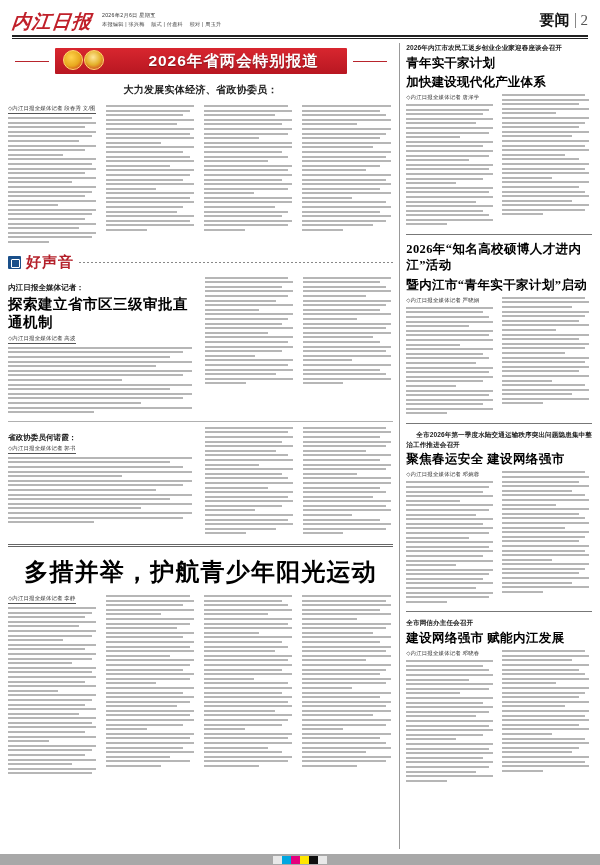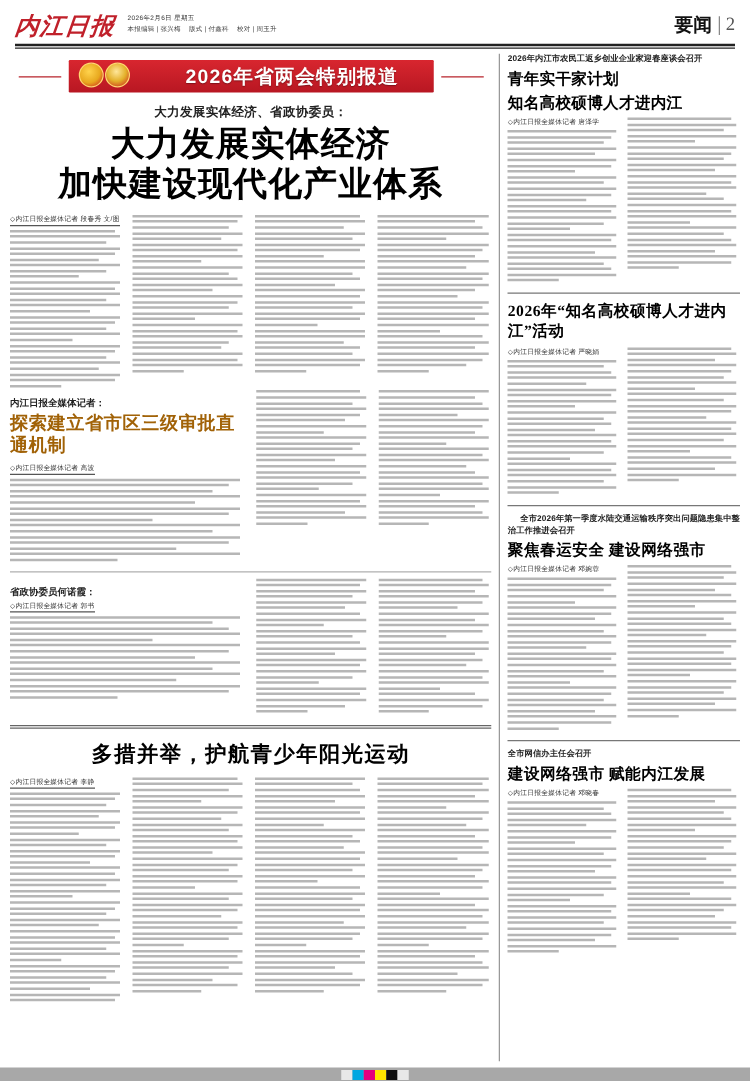--- a/index.html
+++ b/index.html
@@ -92,30 +92,30 @@
     position:relative; flex:none; }
   .voice-icon:after { content:""; position:absolute; left:3px; top:3px;
     width:7px; height:7px; border:1.3px solid #fff; border-radius:1px; }
   .voice-title { font-size:15px; font-weight:bold; color:#b4202a;
     font-family:"Liberation Serif","DejaVu Serif",serif; letter-spacing:1px;
     white-space:nowrap; }
   .voice-dots { flex:1; height:1px;
     background:repeating-linear-gradient(90deg,#888 0 2px,transparent 2px 4px); }
 
   .sub-kicker { font-size:7.6px; color:#222; margin:6px 0 2px 0; font-weight:bold; }
-  .sub-h2 { font-size:14.5px; font-weight:bold; color:#a16207; letter-spacing:.5px;
+  .sub-h2 { font-size:14.5px; font-weight:bold; color:#000000; letter-spacing:.5px;
     line-height:1.25; margin-bottom:4px; }
 
   .hr-thin { height:1px; background:#b0b0b0; margin:5px 0; }
   .hr-med { height:1px; background:#777; margin:6px 0; }
   .hr-dbl { border-top:1px solid #666; border-bottom:1px solid #666; height:3px; margin:7px 0; }
 
   
   .mid-h2 {
-    text-align:center; font-size:17px; font-weight:bold; color:#000;
+    text-align:center; font-size:24px; font-weight:bold; color:#000;
     letter-spacing:1.2px; margin:9px 0 7px 0;
     font-family:"Liberation Serif","DejaVu Serif",serif;
   }
 
   
   .r-kicker { font-size:6.6px; color:#222; line-height:1.45; margin-bottom:2px;
     font-weight:bold; letter-spacing:.1px; }
   .r-h2 { font-size:12.5px; font-weight:bold; color:#000; line-height:1.3;
     letter-spacing:.4px; margin-bottom:3px;
     font-family:Liberation Serif, serif; }
@@ -165,24 +165,20 @@
           <div class="emblems">
             <div class="emblem"></div>
             <div class="emblem b"></div>
           </div>
           <div class="btxt">2026年省两会特别报道</div>
           <div class="banner-rule-r"></div>
         </div>
       </div>
 
       <div class="lead-kicker kicker">大力发展实体经济、省政协委员：</div>
-      <div class="lead-h1">
-        <div>大力发展实体经济</div>
-        <div>加快建设现代化产业体系</div>
-      </div>
 
       <div class="cols" style="margin-top:8px;">
         <div class="col">
           <div class="byline">
             <span class="byline-u">◇内江日报全媒体记者 段春秀 文/图</span>
           </div>
           <div class="tline s92"></div>
             <div class="tline s97"></div>
             <div class="tline s85"></div>
           <div class="tline s97"></div>
@@ -296,20 +292,25 @@
           <div class="tline s92"></div>
             <div class="tline s97"></div>
             <div class="tline s85"></div>
           <div class="tline s97"></div>
             <div class="tline s92"></div>
             <div class="tline s78"></div>
           <div class="tline s45"></div>
         </div>
       </div>
 
+      <div class="voice-head">
+        <div class="voice-icon"></div>
+        <div class="voice-title">好声音</div>
+        <div class="voice-dots"></div>
+      </div>
 
       <div class="cols">
         <div style="width:190px;">
           <div class="sub-kicker">内江日报全媒体记者：</div>
           <div class="sub-h2">探索建立省市区三级审批直通机制</div>
           <div class="byline">
             <span class="byline-u">◇内江日报全媒体记者 高波</span>
           </div>
           <div class="tline s97"></div>
             <div class="tline s92"></div>
@@ -630,21 +631,21 @@
 
     </div>
 
     <div class="vdiv"></div>
 
     <div class="right-zone">
 
       <div>
         <div class="r-kicker">2026年内江市农民工返乡创业企业家迎春座谈会召开</div>
         <div class="r-h2 sans">青年实干家计划</div>
-        <div class="r-h2 sans">知名高校硕博人才进内江</div>
+        <div class="r-h2 sans">加快建设现代化产业体系</div>
         <div class="r-cols" style="margin-top:4px;">
           <div class="col">
             <div class="byline">◇内江日报全媒体记者 唐泽学</div>
             <div class="tline s97"></div>
               <div class="tline s92"></div>
               <div class="tline s85"></div>
             <div class="tline s97"></div>
               <div class="tline s78"></div>
               <div class="tline s97"></div>
             <div class="tline s92"></div>
@@ -698,20 +699,21 @@
               <div class="tline s92"></div>
               <div class="tline s45"></div>
           </div>
         </div>
       </div>
 
       <div class="hr-med"></div>
 
       <div>
         <div class="r-h2">2026年“知名高校硕博人才进内江”活动</div>
+        <div class="r-h2">暨内江市“青年实干家计划”启动</div>
         <div class="r-cols" style="margin-top:4px;">
           <div class="col">
             <div class="byline">◇内江日报全媒体记者 严晓娟</div>
             <div class="tline s97"></div>
               <div class="tline s85"></div>
               <div class="tline s92"></div>
             <div class="tline s97"></div>
               <div class="tline s70"></div>
               <div class="tline s97"></div>
             <div class="tline s92"></div>

